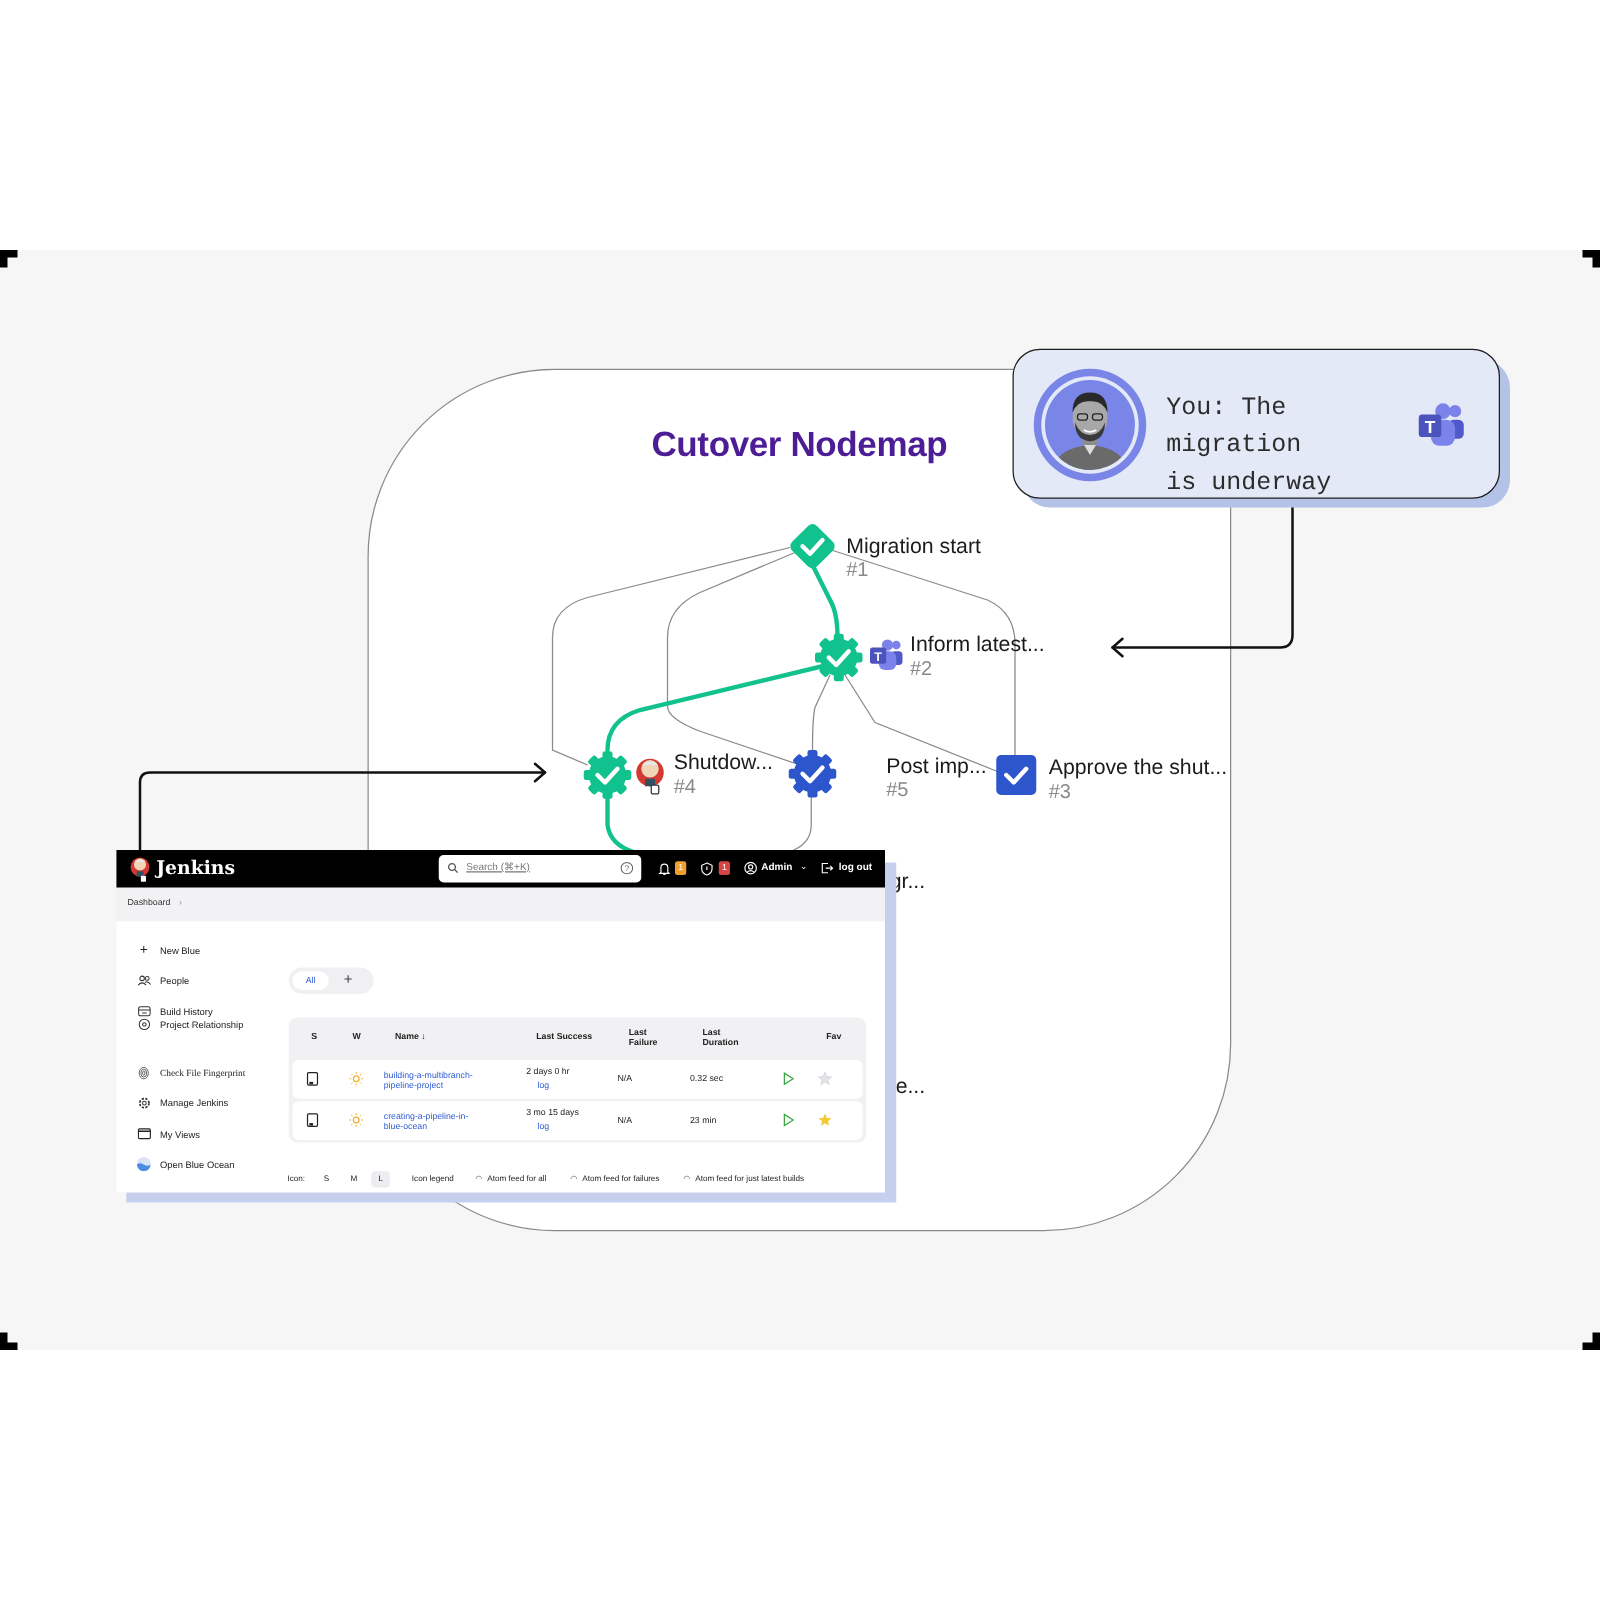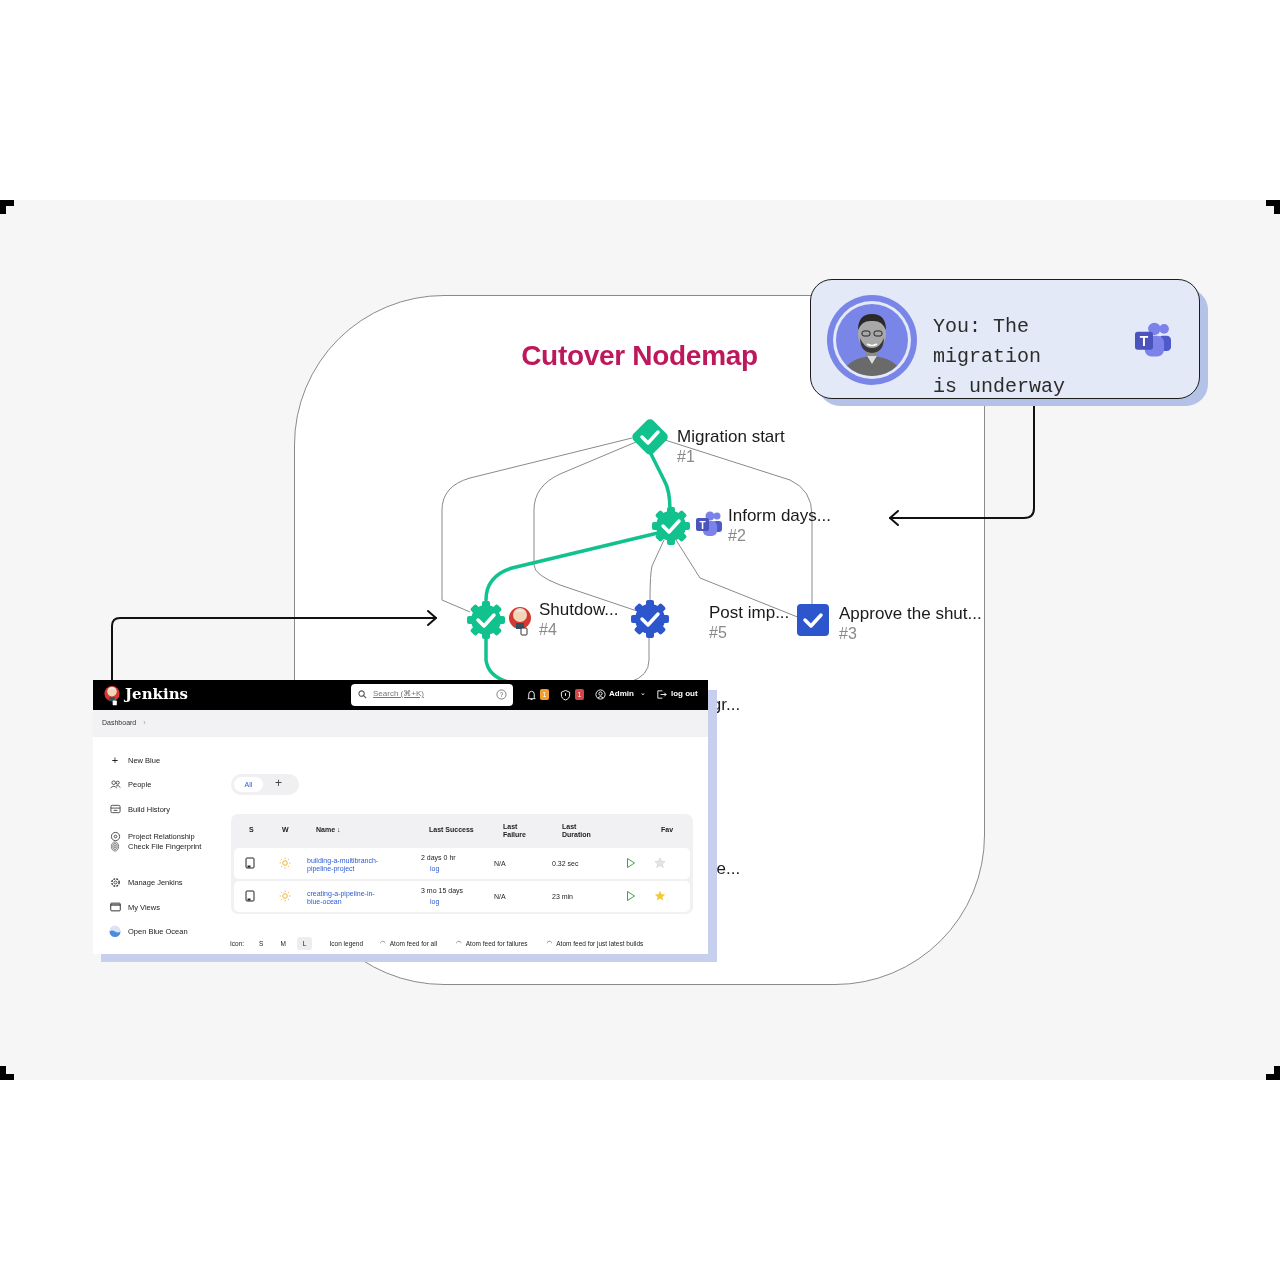--- a/index.html
+++ b/index.html
@@ -14,21 +14,21 @@
   .corner.bl { left: 0; top: 1066px; } .corner.bl::before { left:0; bottom:0; width:14px; height:6px; } .corner.bl::after { left:0; bottom:0; width:6px; height:14px; }
   .corner.br { right: 0; top: 1066px; } .corner.br::before { right:0; bottom:0; width:14px; height:6px; } .corner.br::after { right:0; bottom:0; width:6px; height:14px; }
 
   .nodemap-card {
     position: absolute; left: 294px; top: 295px; width: 691px; height: 690px;
     background: #ffffff; border: 1px solid #8a8a8a;
     border-radius: 150px 0 150px 150px;
   }
   .nodemap-title {
     position: absolute; left: 294px; top: 340px; width: 691px; text-align: center;
-    font-size: 28px; font-weight: bold; color: #be185d; letter-spacing: -0.3px;
+    font-size: 28px; font-weight: bold; color: #4c1d95; letter-spacing: -0.3px;
   }
   .graph-svg { position: absolute; left: 0; top: 0; width: 1280px; height: 1280px; pointer-events: none; }
 
   .node-label { position: absolute; font-size: 17px; color: #1b1b1b; white-space: nowrap; line-height: 20px; }
   .node-num { display: block; font-size: 16px; color: #8a8a8a; }
 
   .node-icon { position: absolute; }
 
   
   .notif-shadow { position: absolute; left: 818px; top: 288px; width: 390px; height: 118px; background: #b4c2e8; border-radius: 22px; }
@@ -135,21 +135,21 @@
   <svg width="28" height="26" viewBox="0 0 28 26">
     <circle cx="22" cy="5" r="3.5" fill="#7b83eb"></circle>
     <rect x="18" y="10" width="9" height="11" rx="3" fill="#5059c9"></rect>
     <circle cx="15" cy="5" r="4.5" fill="#7b83eb"></circle>
     <rect x="8" y="10" width="14" height="15" rx="5" fill="#7b83eb"></rect>
     <rect x="1" y="7" width="13" height="13" rx="2" fill="#4b53bc"></rect>
     <text x="7.5" y="17.5" font-size="10" font-weight="bold" fill="#fff" text-anchor="middle" font-family="Liberation Sans, sans-serif">T</text>
   </svg>
 </div>
 <div class="node-label" style="left:728px; top:506px;">
-  <span>Inform days...</span>
+  <span>Inform latest...</span>
   <span class="node-num">#2</span>
 </div>
 
 <div class="node-icon" style="left:465px; top:599px;">
   <svg width="42" height="42" viewBox="0 0 42 42">
     <g fill="#12c28e">
       <circle cx="21" cy="21" r="15"></circle>
       <rect x="17" y="2" width="8" height="8" rx="2"></rect>
         <rect x="17" y="32" width="8" height="8" rx="2"></rect>
       <rect x="2" y="17" width="8" height="8" rx="2"></rect>
@@ -318,30 +318,30 @@
     </div>
     <div class="side-item" style="top:65px;">
       <span class="ic">
         <svg width="11" height="10" viewBox="0 0 12 10">
             <rect x="1" y="1" width="10" height="8" rx="1.5" fill="none" stroke="#333" stroke-width="0.9"></rect>
             <path d="M1 4 L11 4 M4 6.5 L8 6.5" stroke="#333" stroke-width="0.9"></path>
           </svg>
       </span>
       <span>Build History</span>
     </div>
-    <div class="side-item" style="top:92px;align-items:center;">
+    <div class="side-item" style="top:75px;align-items:center;">
       <span class="ic">
         <svg width="11" height="11" viewBox="0 0 12 12">
             <circle cx="6" cy="6" r="4.5" fill="none" stroke="#333" stroke-width="0.9"></circle>
             <circle cx="6" cy="6" r="1.5" fill="none" stroke="#333" stroke-width="0.9"></circle>
           </svg>
       </span>
       <span>Project Relationship</span>
     </div>
-    <div class="side-item" style="top:102px;">
+    <div class="side-item" style="top:114px;font-family:Liberation Serif, serif;">
       <span class="ic">
         <svg width="10" height="11" viewBox="0 0 10 12">
             <ellipse cx="5" cy="6" rx="4" ry="5" fill="none" stroke="#555" stroke-width="0.8"></ellipse>
             <ellipse cx="5" cy="6" rx="2.5" ry="3.4" fill="none" stroke="#555" stroke-width="0.8"></ellipse>
             <ellipse cx="5" cy="6" rx="1" ry="1.8" fill="none" stroke="#555" stroke-width="0.8"></ellipse>
           </svg>
       </span>
       <span>Check File Fingerprint</span>
     </div>
     <div class="side-item" style="top:138px;">

